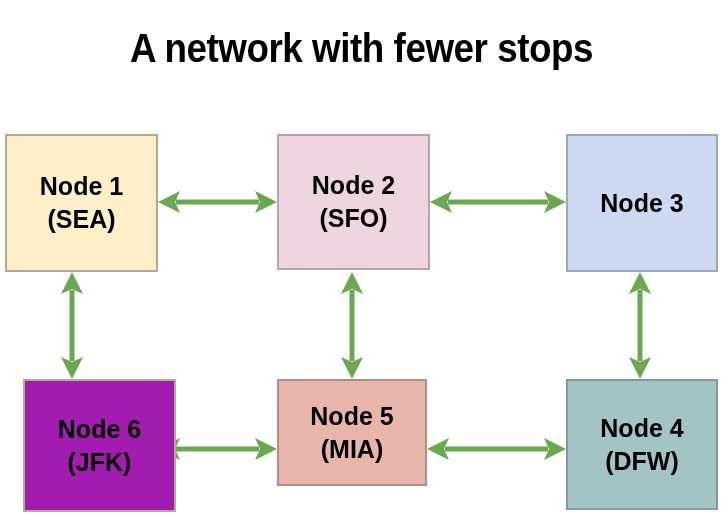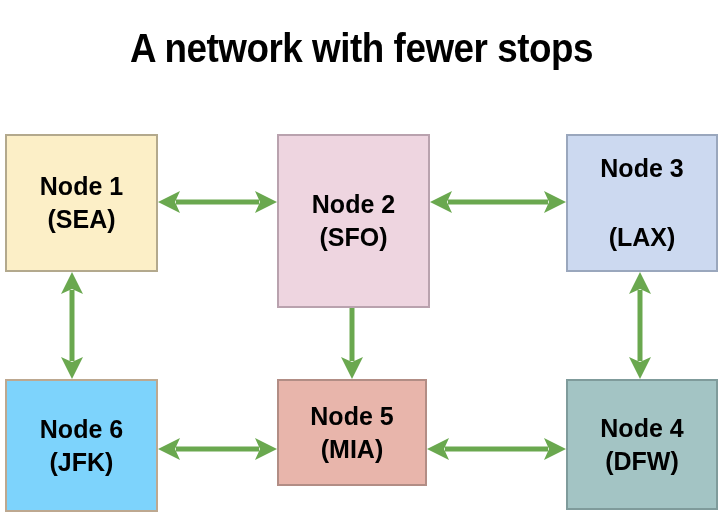--- a/index.html
+++ b/index.html
@@ -53,21 +53,21 @@
     font-weight: bold;
     font-size: 25px;
     line-height: 33px;
     color: #000000;
     text-align: left;
     z-index: 3;
   }
   .node .line { display: block; white-space: nowrap; }
 
   #node-1 { left: 5px;   top: 118px; width: 153px; height: 138px; background: #fcefc7; border-color: #b3a98d; }
-  #node-2 { left: 277px; top: 118px; width: 153px; height: 174px; background: #eed5e0; border-color: #b9a2ae; }
+  #node-2 { left: 277px; top: 118px; width: 153px; height: 136px; background: #eed5e0; border-color: #b9a2ae; }
   #node-3 { left: 566px; top: 118px; width: 152px; height: 138px; background: #ccd9f0; border-color: #9aa7bd; }
   #node-6 { left: 5px;   top: 363px; width: 153px; height: 133px; background: #fbdfc6; border-color: #bda890; }
   #node-5 { left: 277px; top: 363px; width: 150px; height: 107px; background: #e8b5ab; border-color: #b28d85; }
   #node-4 { left: 566px; top: 363px; width: 152px; height: 131px; background: #a3c4c4; border-color: #7f9b9b; }
 
   
   .edge {
     position: absolute;
     z-index: 2;
   }
@@ -96,24 +96,23 @@
     <span class="line">(SEA)</span>
   </div>
 
   <div class="node" id="node-2" style="background: rgb(238, 213, 224); border-color: rgb(185, 162, 174);">
     <span class="line">Node 2</span>
     <span class="line">(SFO)</span>
   </div>
 
   <div class="node" id="node-3" style="background: rgb(204, 217, 240); border-color: rgb(154, 167, 189); gap: 36px;">
     <span class="line">Node 3</span>
-    <span class="line">(LAX)</span>
   </div>
 
-  <div class="node" id="node-6" style="background: #7dd3fc; border-color: rgb(189, 168, 144);">
+  <div class="node" id="node-6" style="background: #a21caf; border-color: rgb(189, 168, 144); margin-left: 18px;">
     <span class="line">Node 6</span>
     <span class="line">(JFK)</span>
   </div>
 
   <div class="node" id="node-5" style="background: rgb(232, 181, 171); border-color: rgb(178, 141, 133);">
     <span class="line">Node 5</span>
     <span class="line">(MIA)</span>
   </div>
 
   <div class="node" id="node-4" style="background: rgb(163, 196, 196); border-color: rgb(127, 155, 155);">

